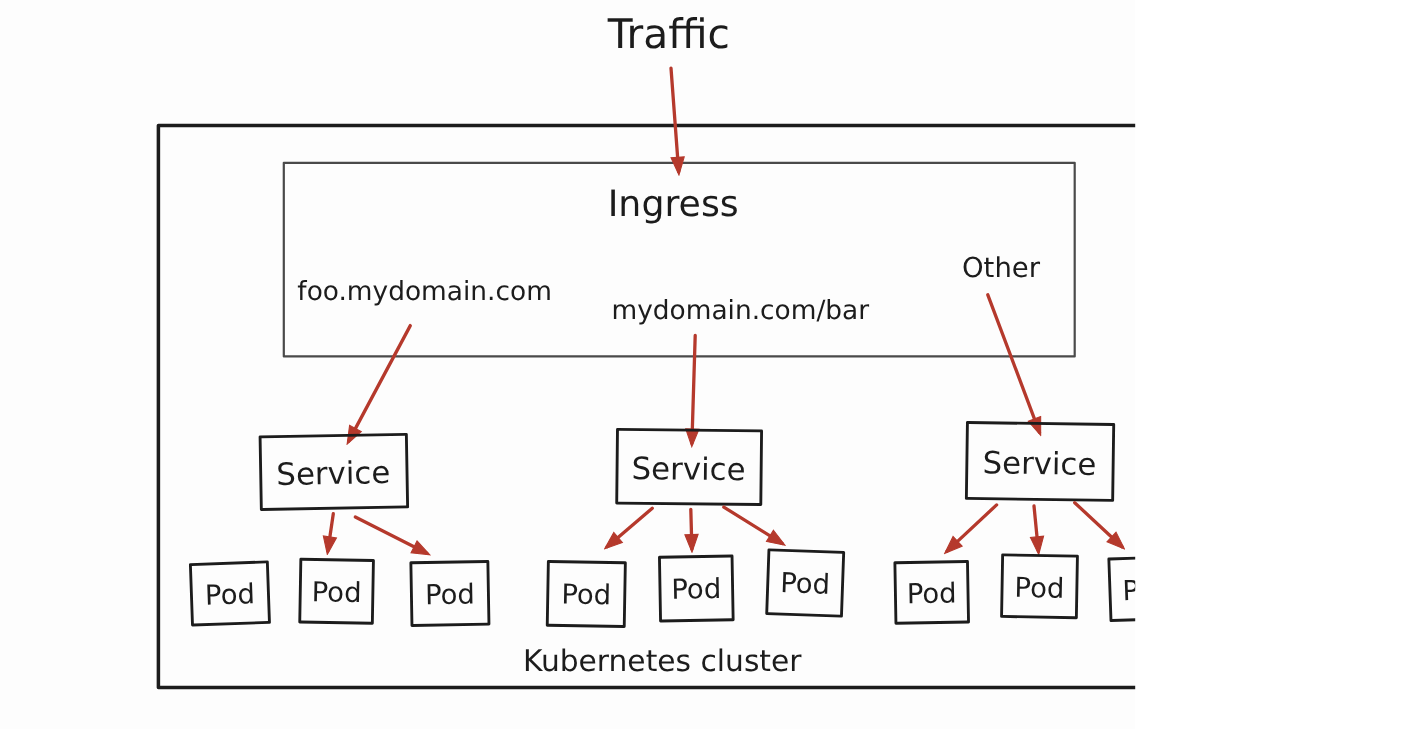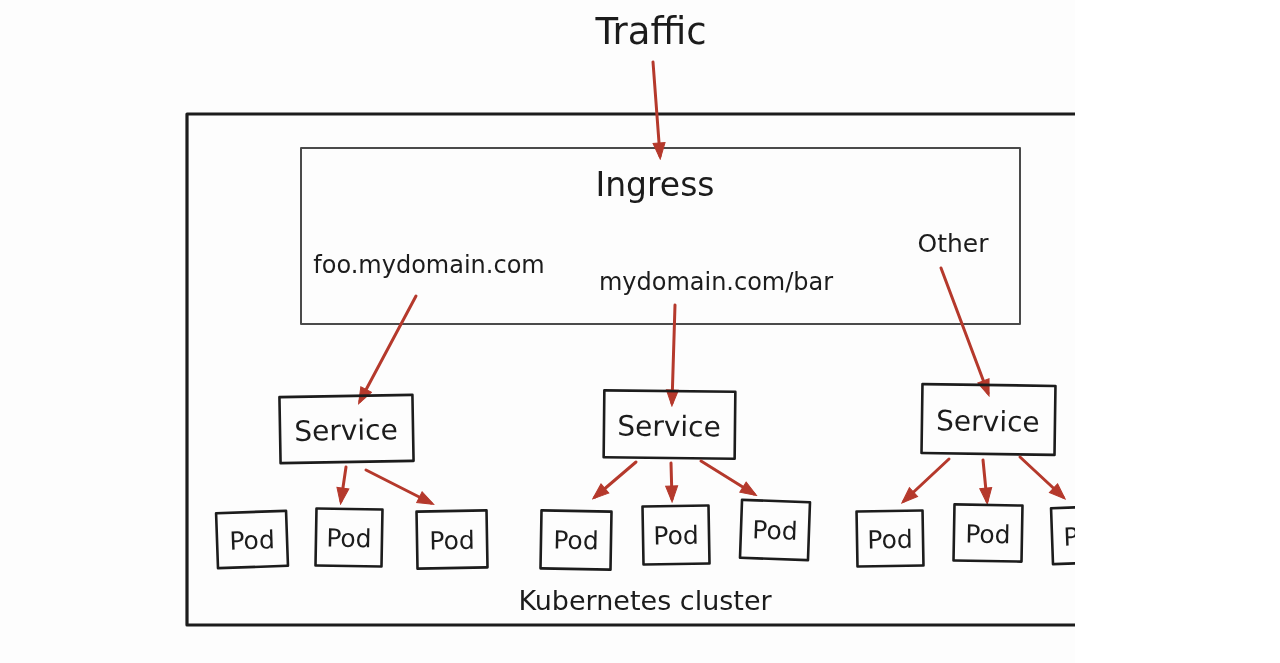--- a/index.html
+++ b/index.html
@@ -7,21 +7,20 @@
     padding: 0;
     background: #ffffff;
   }
   #stage {
     position: relative;
     width: 1032px;
     height: 663px;
     background: #fdfdfd;
     overflow: hidden;
     font-family: "DejaVu Sans", sans-serif;
-    padding-left: 43px;
   }
   svg text {
     font-family: "DejaVu Sans", sans-serif;
     fill: #1c1c1c;
   }
   .ink-box {
     fill: none;
     stroke: #1c1c1c;
     stroke-width: 2.6;
     stroke-linejoin: round;

